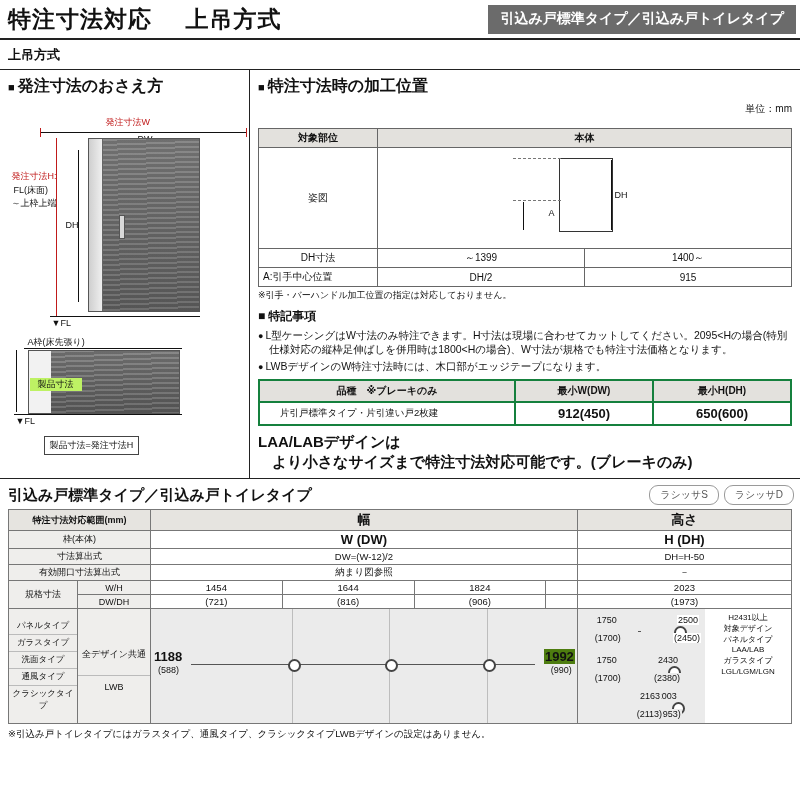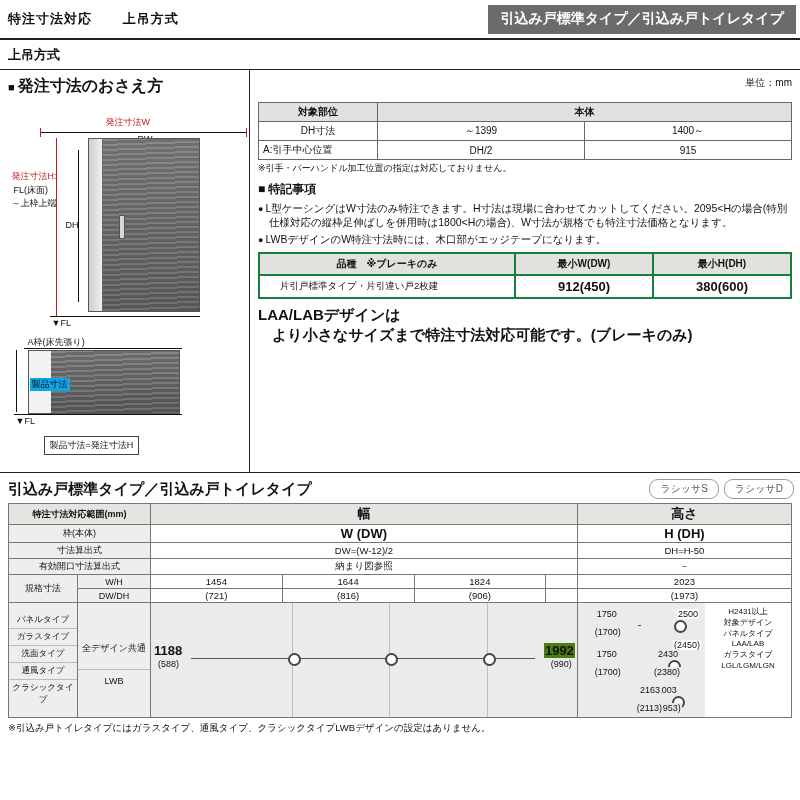--- a/index.html
+++ b/index.html
@@ -13,21 +13,21 @@
   .page{position:relative;width:800px;height:800px;}
 
   
   .top-header{
     display:flex;align-items:center;
     height:38px;
     border-bottom:2px solid #222;
     padding:0 4px 0 8px;
   }
   .top-header .title{
-    font-size:13px;font-weight:bold;letter-spacing:1px;white-space:nowrap;
+    font-size:23px;font-weight:bold;letter-spacing:1px;white-space:nowrap;
   }
   .top-header .title .sub{margin-left:26px;}
   .top-header .right-band{
     margin-left:auto;
     background:#6b6b6b;color:#fff;
     font-size:14px;font-weight:bold;
     padding:5px 12px 6px 12px;
     white-space:nowrap;
   }
 
@@ -239,35 +239,48 @@
         <div class="arrow-lbl" style="left:42px;top:216px;">▼FL</div>
       </div>
 
       <div class="lower-drawing">
         <div class="arrow-lbl" style="left:18px;top:0px;">A枠(床先張り)</div>
         <div class="hline" style="left:14px;top:12px;width:158px;"></div>
         <div class="lower-box">
           <div class="panel"></div>
         </div>
         <div class="vline" style="left:6px;top:14px;height:62px;background:#111;"></div>
-        <div class="arrow-lbl" style="left:20px;top:42px;background:#0ea5e9;padding:0 2px;text-align:center;">製品寸法</div>
+        <div class="arrow-lbl" style="left:20px;top:42px;background:#bef264;padding:0 8px;text-align:center;">製品寸法</div>
         <div class="hline" style="left:4px;top:78px;width:168px;"></div>
         <div class="arrow-lbl" style="left:6px;top:80px;">▼FL</div>
         <div class="arrow-lbl" style="left:34px;top:100px;border:1px solid #444;padding:2px 5px;">製品寸法=発注寸法H</div>
       </div>
     </div>
 
     <div class="col-right">
+      <div class="blk-title">特注寸法時の加工位置</div>
       <div class="unit">単位：mm</div>
 
       <table class="tbl">
         <tbody>
             <tr>
           <th style="width:110px;">対象部位</th>
           <th colspan="2">本体</th>
+        </tr>
+        <tr>
+          <td>姿図</td>
+          <td colspan="2" class="shape-cell">
+            <div class="shape-door"></div>
+            <div class="dash" style="left:50%;margin-left:-72px;top:52px;width:48px;"></div>
+            <div class="dash" style="left:50%;margin-left:-72px;top:10px;width:48px;"></div>
+            <div class="shape-dim" style="left:50%;margin-left:30px;top:42px;">DH</div>
+            <div class="shape-dim" style="left:50%;margin-left:-36px;top:60px;">A</div>
+            <div class="vline" style="left:50%;margin-left:26px;top:12px;height:70px;background:#111;"></div>
+            <div class="vline" style="left:50%;margin-left:-62px;top:54px;height:28px;background:#111;"></div>
+          </td>
         </tr>
         <tr>
           <td>DH寸法</td>
           <td>～1399</td>
           <td>1400～</td>
         </tr>
         <tr>
           <td style="text-align:left;">A:引手中心位置</td>
           <td>DH/2</td>
           <td>915</td>
@@ -285,21 +298,21 @@
       <table class="brake-tbl">
         <tbody>
             <tr>
           <th>品種　※ブレーキのみ</th>
           <th style="width:96px;">最小W(DW)</th>
           <th style="width:96px;">最小H(DH)</th>
         </tr>
         <tr>
           <td class="left">片引戸標準タイプ・片引違い戸2枚建</td>
           <td class="big">912(450)</td>
-          <td class="big">380(600)</td>
+          <td class="big">650(600)</td>
         </tr>
       </tbody>
         </table>
 
       <div class="laa">
         <span>LAA/LABデザインは</span>
         <span class="l2">より小さなサイズまで特注寸法対応可能です。(ブレーキのみ)</span>
       </div>
     </div>
   </div>
@@ -387,21 +400,21 @@
       </td>
 
       <td colspan="4" class="graph-cell">
         <div class="gband" style="right:86px;"></div>
 
         <div class="grow-line" style="left:60px;right:150px;top:22px;"></div>
         <div class="gdot" style="left:47%;margin-left:-4px;top:17px;"></div>
         <div class="gtxt" style="left:18px;top:6px;background:#ebebeb;padding:0 1px;">1750</div>
         <div class="gtxt" style="left:16px;top:24px;background:#ebebeb;padding:0 1px;">(1700)</div>
         <div class="gtxt" style="right:92px;top:6px;background:#fff;padding:0 1px;">2500</div>
-        <div class="gtxt" style="right:90px;top:37px;background:#fff;padding:0 1px;text-align:right;">(2450)</div>
+        <div class="gtxt" style="right:90px;top:24px;background:#fff;padding:0 1px;text-align:right;">(2450)</div>
 
         <div class="grow-line" style="left:60px;right:176px;top:62px;"></div>
         <div class="gdot" style="left:44%;margin-left:-4px;top:57px;"></div>
         <div class="gtxt" style="left:18px;top:46px;background:#ebebeb;padding:0 1px;">1750</div>
         <div class="gtxt" style="left:16px;top:64px;background:#ebebeb;padding:0 1px;">(1700)</div>
         <div class="gtxt" style="right:112px;top:46px;background:#ebebeb;padding:0 1px;">2430</div>
         <div class="gtxt" style="right:110px;top:64px;background:#ebebeb;padding:0 1px;">(2380)</div>
 
         <div class="grow-line" style="left:120px;right:196px;top:98px;"></div>
         <div class="gdot" style="left:46%;margin-left:-4px;top:93px;"></div>

